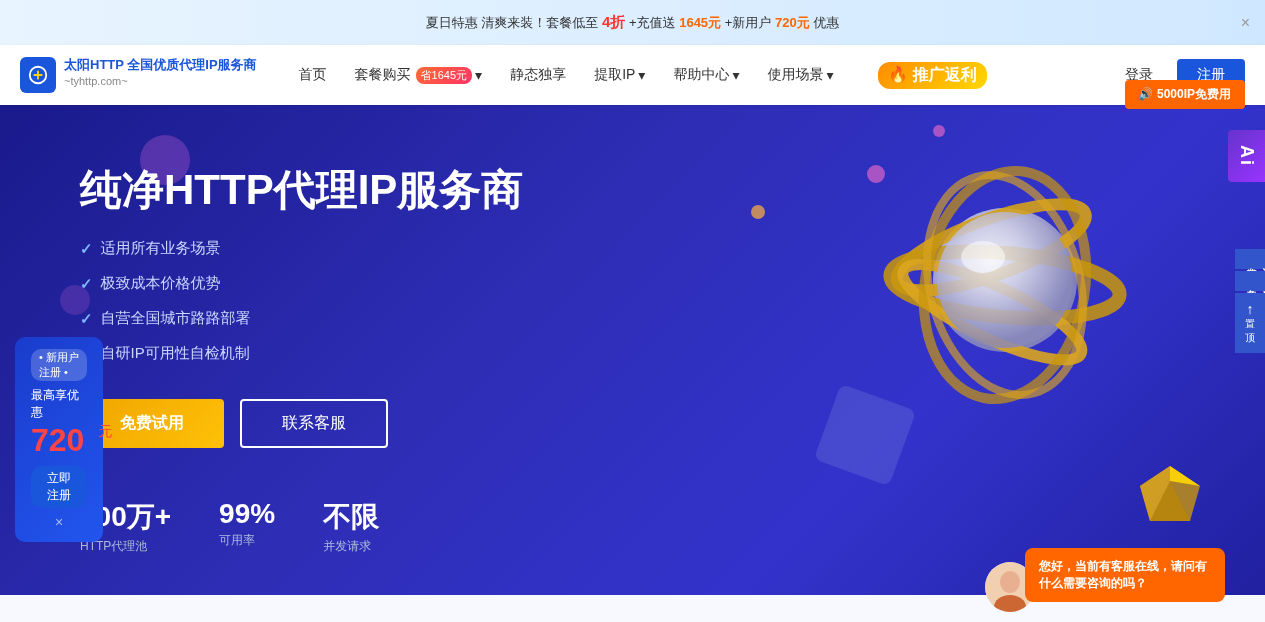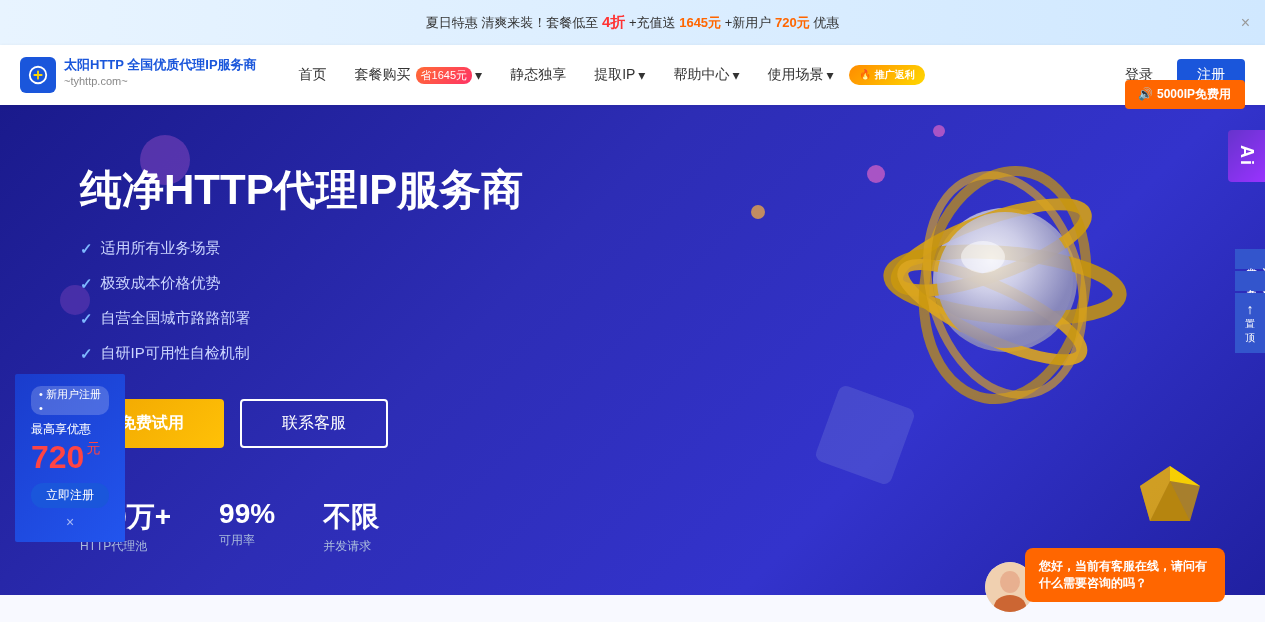--- a/index.html
+++ b/index.html
@@ -78,22 +78,23 @@
       font-size: 11px;
       padding: 1px 5px;
       border-radius: 8px;
       margin-left: 2px;
     }
     .nav-promo-btn {
       background: linear-gradient(135deg, #ff8c00, #ffd700);
       color: #fff;
       border-radius: 12px;
       padding: 3px 10px;
-      font-size: 10px;
-      font-weight: bold;
+      font-size: 16px;
+      font-weight: bold;
+      margin-left: 29px;
     }
     .nav-actions { display: flex; align-items: center; gap: 6px; margin-left: auto; }
     .btn-login { padding: 6px 18px; font-size: 14px; color: #333; cursor: pointer; border: none; background: none; }
     .btn-register {
       padding: 7px 20px;
       background: #1a56db;
       color: #fff;
       border: none;
       border-radius: 4px;
       font-size: 14px;
@@ -245,25 +246,25 @@
       flex-direction: column;
       align-items: center;
     }
 
     
     .new-user-popup {
       position: fixed;
       left: 15px;
       bottom: 80px;
       background: linear-gradient(135deg, #1a3ccc, #2255ee);
-      border-radius: 2px;
+      border-radius: 10px;
       padding: 12px 16px;
       color: #fff;
       z-index: 50;
-      width: 110px;
+      width: 88px;
     }
     .popup-badge {
       background: rgba(255,255,255,0.2);
       border-radius: 10px;
       padding: 1px 8px;
       font-size: 11px;
       margin-bottom: 6px;
       display: inline-block;
     }
     .popup-label { font-size: 12px; margin-bottom: 2px; }
@@ -500,21 +501,21 @@
     <span style="font-size:14px;">↑</span>
     <span style="font-size:10px;">置顶</span>
   </div>
 </div>
 
 <div class="ai-badge">Ai</div>
 
 <div class="new-user-popup">
   <div class="popup-badge">• 新用户注册 •</div>
   <div class="popup-label">最高享优惠</div>
-  <div style="display:flex; align-items:flex-start; gap:2px;">
+  <div style="display:flex; align-items:flex-start; gap:14px;">
     <span class="popup-amount">720</span>
     <span class="popup-unit">元</span>
   </div>
   <button class="popup-register-btn">立即注册</button>
   <div class="popup-close">×</div>
 </div>
 
 <div class="chat-avatar">
   <svg width="50" height="50" viewBox="0 0 50 50" xmlns="http://www.w3.org/2000/svg">
     <rect width="50" height="50" fill="#f0d0b0" rx="25"></rect>

